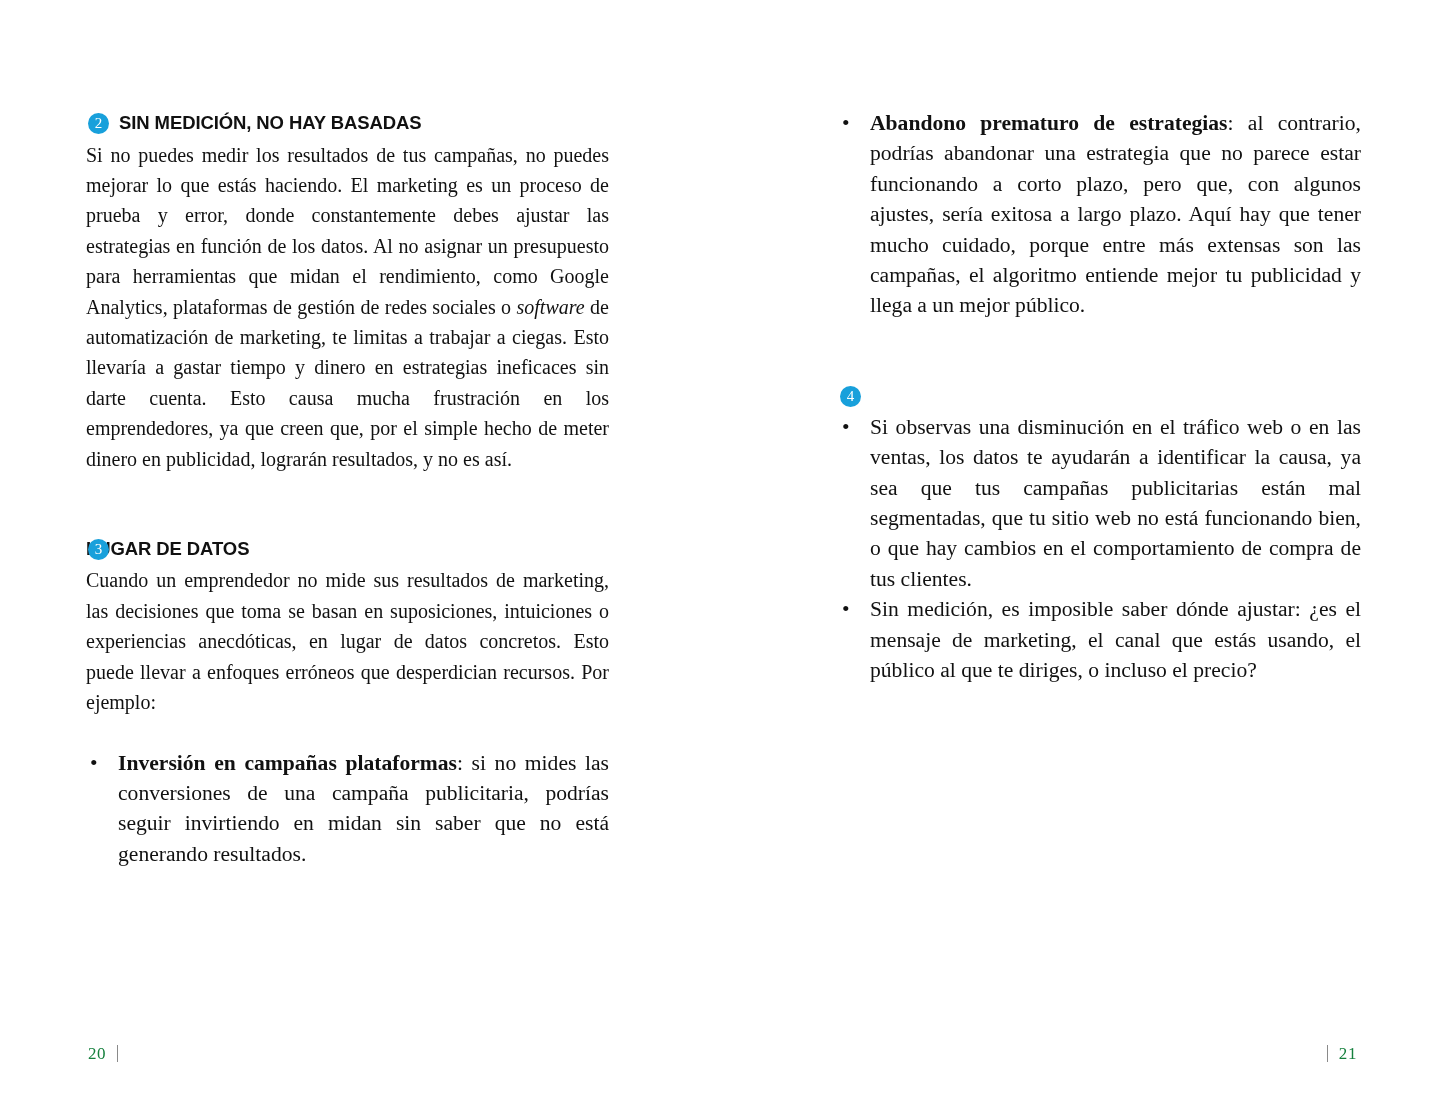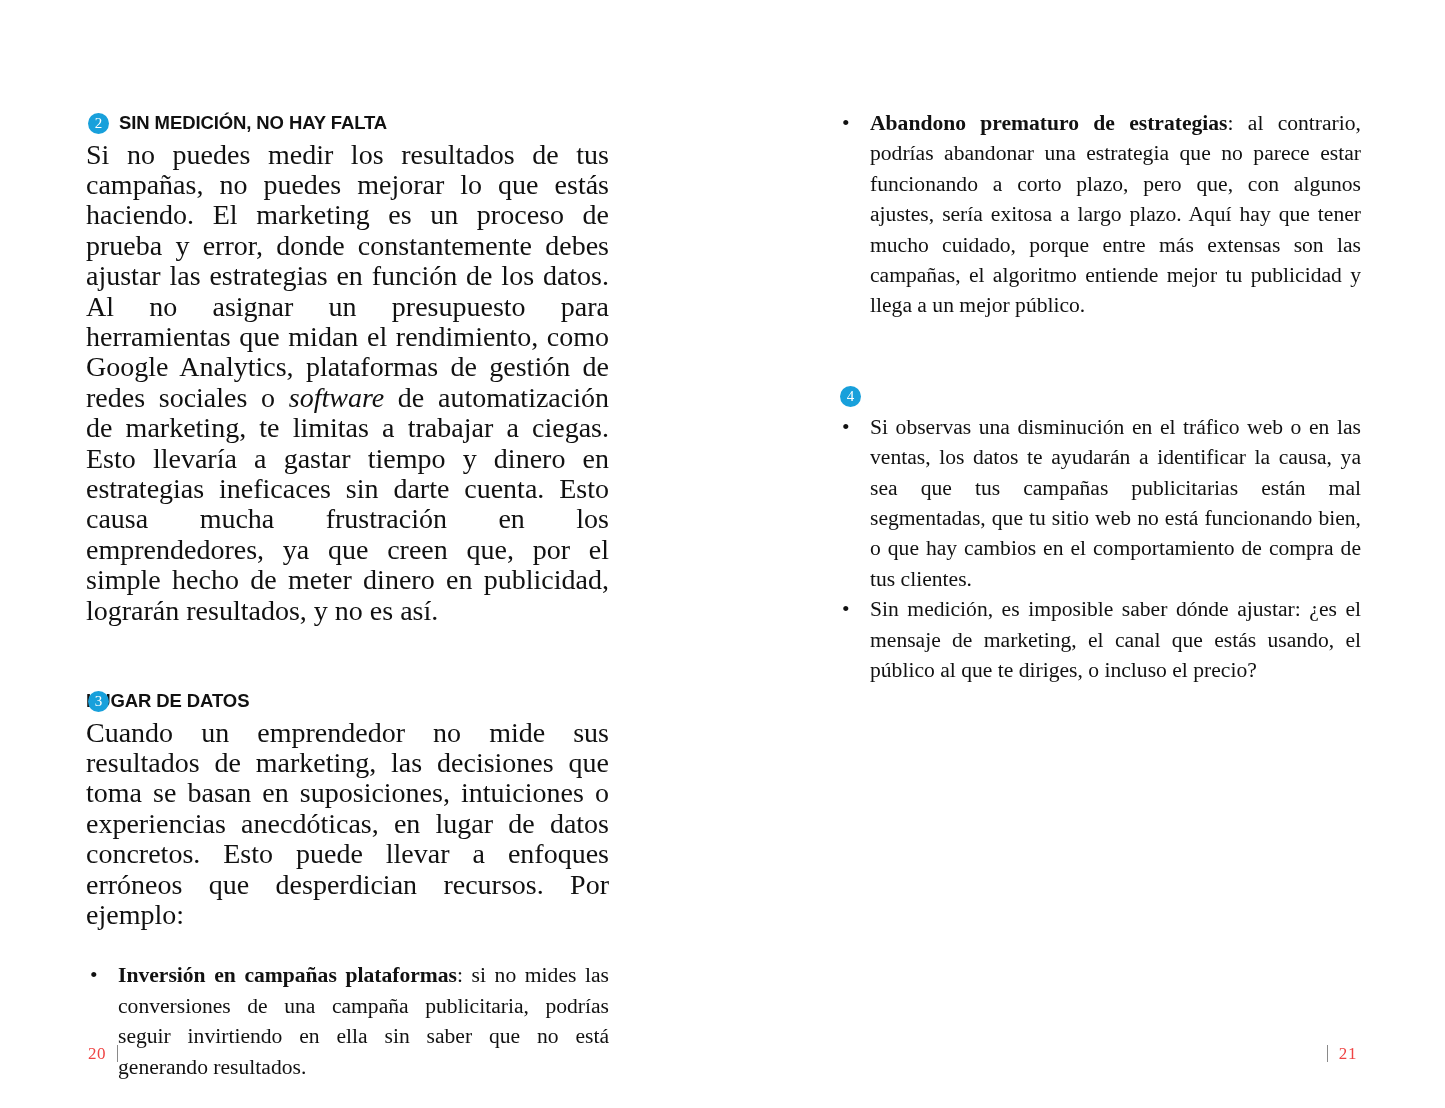--- a/index.html
+++ b/index.html
@@ -63,21 +63,21 @@
     font-size: 15px;
     line-height: 21px;
     text-align: center;
     letter-spacing: 0;
   }
 
   
   p.body {
     margin: 0;
     font-family: "Liberation Serif", serif;
-    font-size: 28px;
+    font-size: 20px;
     line-height: 30.4px;
     text-align: justify;
     text-justify: inter-word;
     hyphens: manual;
     color: #111111;
   }
   p.body.after-heading { margin-top: 0px; }
 
   .spacer-lg { height: 60px; }
   .spacer-md { height: 30px; }
@@ -108,21 +108,21 @@
   ul.bullets > li b {
     font-weight: bold;
   }
 
   
   .folio {
     position: absolute;
     bottom: 44px;
     font-family: "Liberation Serif", serif;
     font-size: 17px;
-    color: #ef4444;
+    color: #15803d;
     letter-spacing: 0.6px;
   }
   .folio.left  { left: 88px; }
   .folio.right { right: 88px; text-align: right; }
   .folio .rule {
     display: inline-block;
     width: 1px;
     height: 17px;
     background: #8a8a8a;
     vertical-align: -3px;
@@ -133,39 +133,39 @@
 </head>
 <body>
 
 <div class="page">
 
   <div class="column left">
 
     <h2 class="section-heading">
       <span class="heading-line first">
         <span class="badge">2</span>
-        <span>SIN MEDICIÓN, NO HAY FALTA</span>
+        <span>SIN MEDICIÓN, NO HAY BASADAS</span>
       </span>
     </h2>
     <p class="body after-heading"><span>Si no puedes medir los resultados de tus campañas, no puedes mejorar lo que estás haciendo. El marketing es un proceso de prueba y error, donde constantemente debes ajustar las estrategias en función de los datos. Al no asignar un presupuesto para herramientas que midan el rendimiento, como Google Analytics, plataformas de gestión de redes sociales o </span><i>software</i><span> de automatización de marketing, te limitas a trabajar a ciegas. Esto llevaría a gastar tiempo y dinero en estrategias ineficaces sin darte cuenta. Esto causa mucha frustración en los emprendedores, ya que creen que, por el simple hecho de meter dinero en publicidad, lograrán resultados, y no es así.</span></p>
 
     <div class="spacer-lg"></div>
 
     <h2 class="section-heading">
       <span class="heading-line first">
         <span class="badge">3</span>
       </span>
       <span class="heading-line">LUGAR DE DATOS</span>
     </h2>
     <p class="body after-heading">Cuando un emprendedor no mide sus resultados de marketing, las decisiones que toma se basan en suposiciones, intuiciones o experiencias anecdóticas, en lugar de datos concretos. Esto puede llevar a enfoques erróneos que desperdician recursos. Por ejemplo:</p>
 
     <div class="spacer-md"></div>
 
     <ul class="bullets">
-      <li><span class="dot">•</span><b>Inversión en campañas plataformas</b><span>: si no mides las conversiones de una campaña publicitaria, podrías seguir invirtiendo en ella sin saber que no está generando resultados.</span></li>
+      <li><span class="dot">•</span><b>Inversión en campañas plataformas</b><span>: si no mides las conversiones de una campaña publicitaria, podrías seguir invirtiendo en midan sin saber que no está generando resultados.</span></li>
     </ul>
 
   </div>
 
   <div class="column right">
 
     <ul class="bullets">
       <li><span class="dot">•</span><b>Abandono prematuro de estrategias</b><span>: al contrario, podrías abandonar una estrategia que no parece estar funcionando a corto plazo, pero que, con algunos ajustes, sería exitosa a largo plazo. Aquí hay que tener mucho cuidado, porque entre más extensas son las campañas, el algoritmo entiende mejor tu publicidad y llega a un mejor público.</span></li>
     </ul>
 

